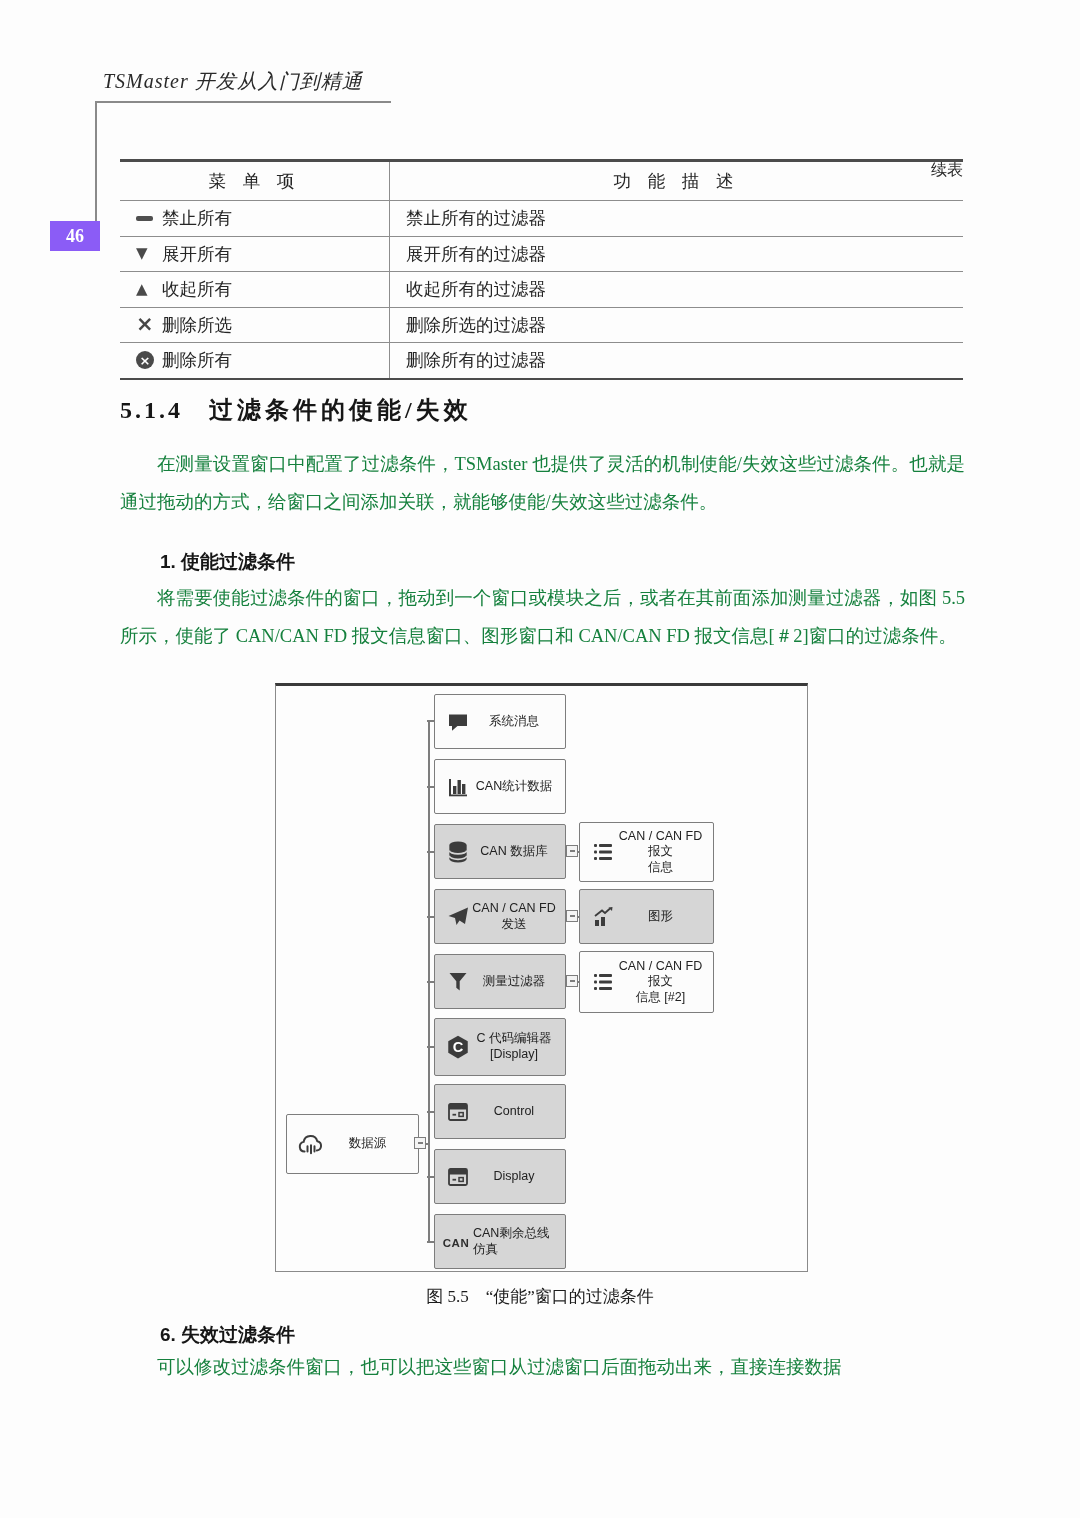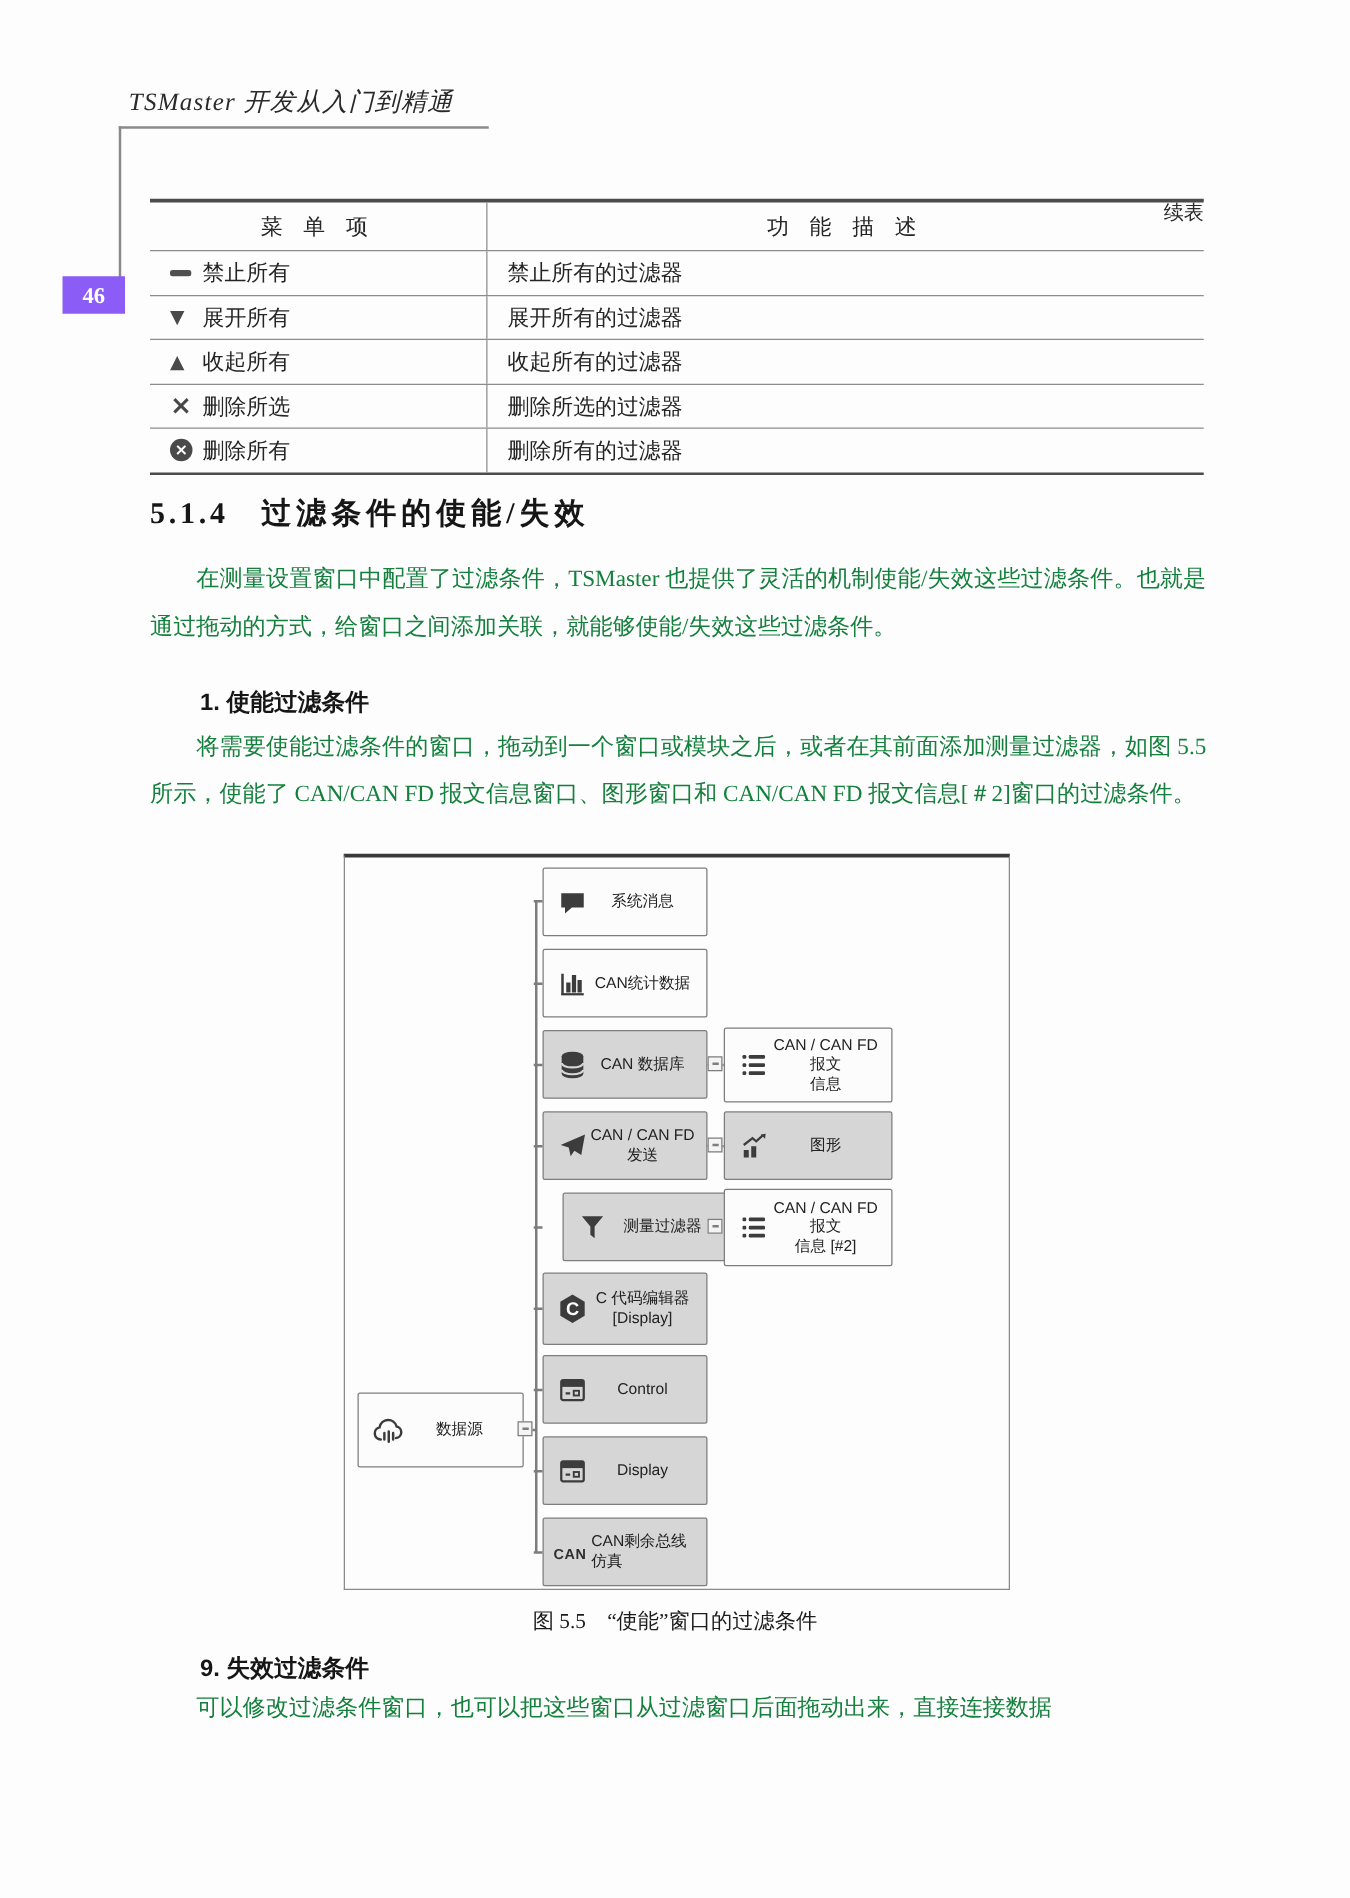--- a/index.html
+++ b/index.html
@@ -208,21 +208,21 @@
       <span class="node-label">CAN 数据库</span>
     </div>
 
     <div class="node fill-gray" style="left:158px; top:203px; width:132px; height:55px">
       <svg width="26" height="24" viewBox="0 0 24 24">
         <path d="M22 2.5 L2.5 11 l6.5 2 L10.5 20 l3-4.5 5.5 3.5z" fill="#3c3c3c"></path>
       </svg>
       <span class="node-label">CAN / CAN FD 发送</span>
     </div>
 
-    <div class="node fill-gray" style="left:174px; top:268px; width:132px; height:55px">
+    <div class="node fill-gray" style="left:158px; top:268px; width:132px; height:55px">
       <svg width="26" height="24" viewBox="0 0 24 24">
         <path d="M3.5 3h17l-6.8 8.2v9.3l-3.4-2.8v-6.5z" fill="#3c3c3c"></path>
       </svg>
       <span class="node-label">测量过滤器</span>
     </div>
 
     <div class="node fill-gray" style="left:158px; top:332px; width:132px; height:58px">
       <svg width="26" height="26" viewBox="0 0 24 24">
         <polygon points="12,1.5 21,6.8 21,17.2 12,22.5 3,17.2 3,6.8" fill="#3c3c3c"></polygon>
         <text x="12" y="16.6" text-anchor="middle" font-family="Liberation Sans,sans-serif" font-size="13.5" font-weight="bold" fill="#ffffff">C</text>
@@ -303,16 +303,16 @@
     </div>
 
     <div class="conn-sq" style="left:290px; top:159px"></div>
     <div class="conn-sq" style="left:290px; top:224px"></div>
     <div class="conn-sq" style="left:290px; top:289px"></div>
     <div class="conn-sq" style="left:138px; top:451px"></div>
   </div>
 
   <div class="figure-caption">图 5.5　“使能”窗口的过滤条件</div>
 
-  <div class="sub-heading h-disable">9. 失效过滤条件</div>
+  <div class="sub-heading h-disable">6. 失效过滤条件</div>
   <div class="para p-disable">可以修改过滤条件窗口，也可以把这些窗口从过滤窗口后面拖动出来，直接连接数据</div>
 
 </div>
 
 </body></html>

